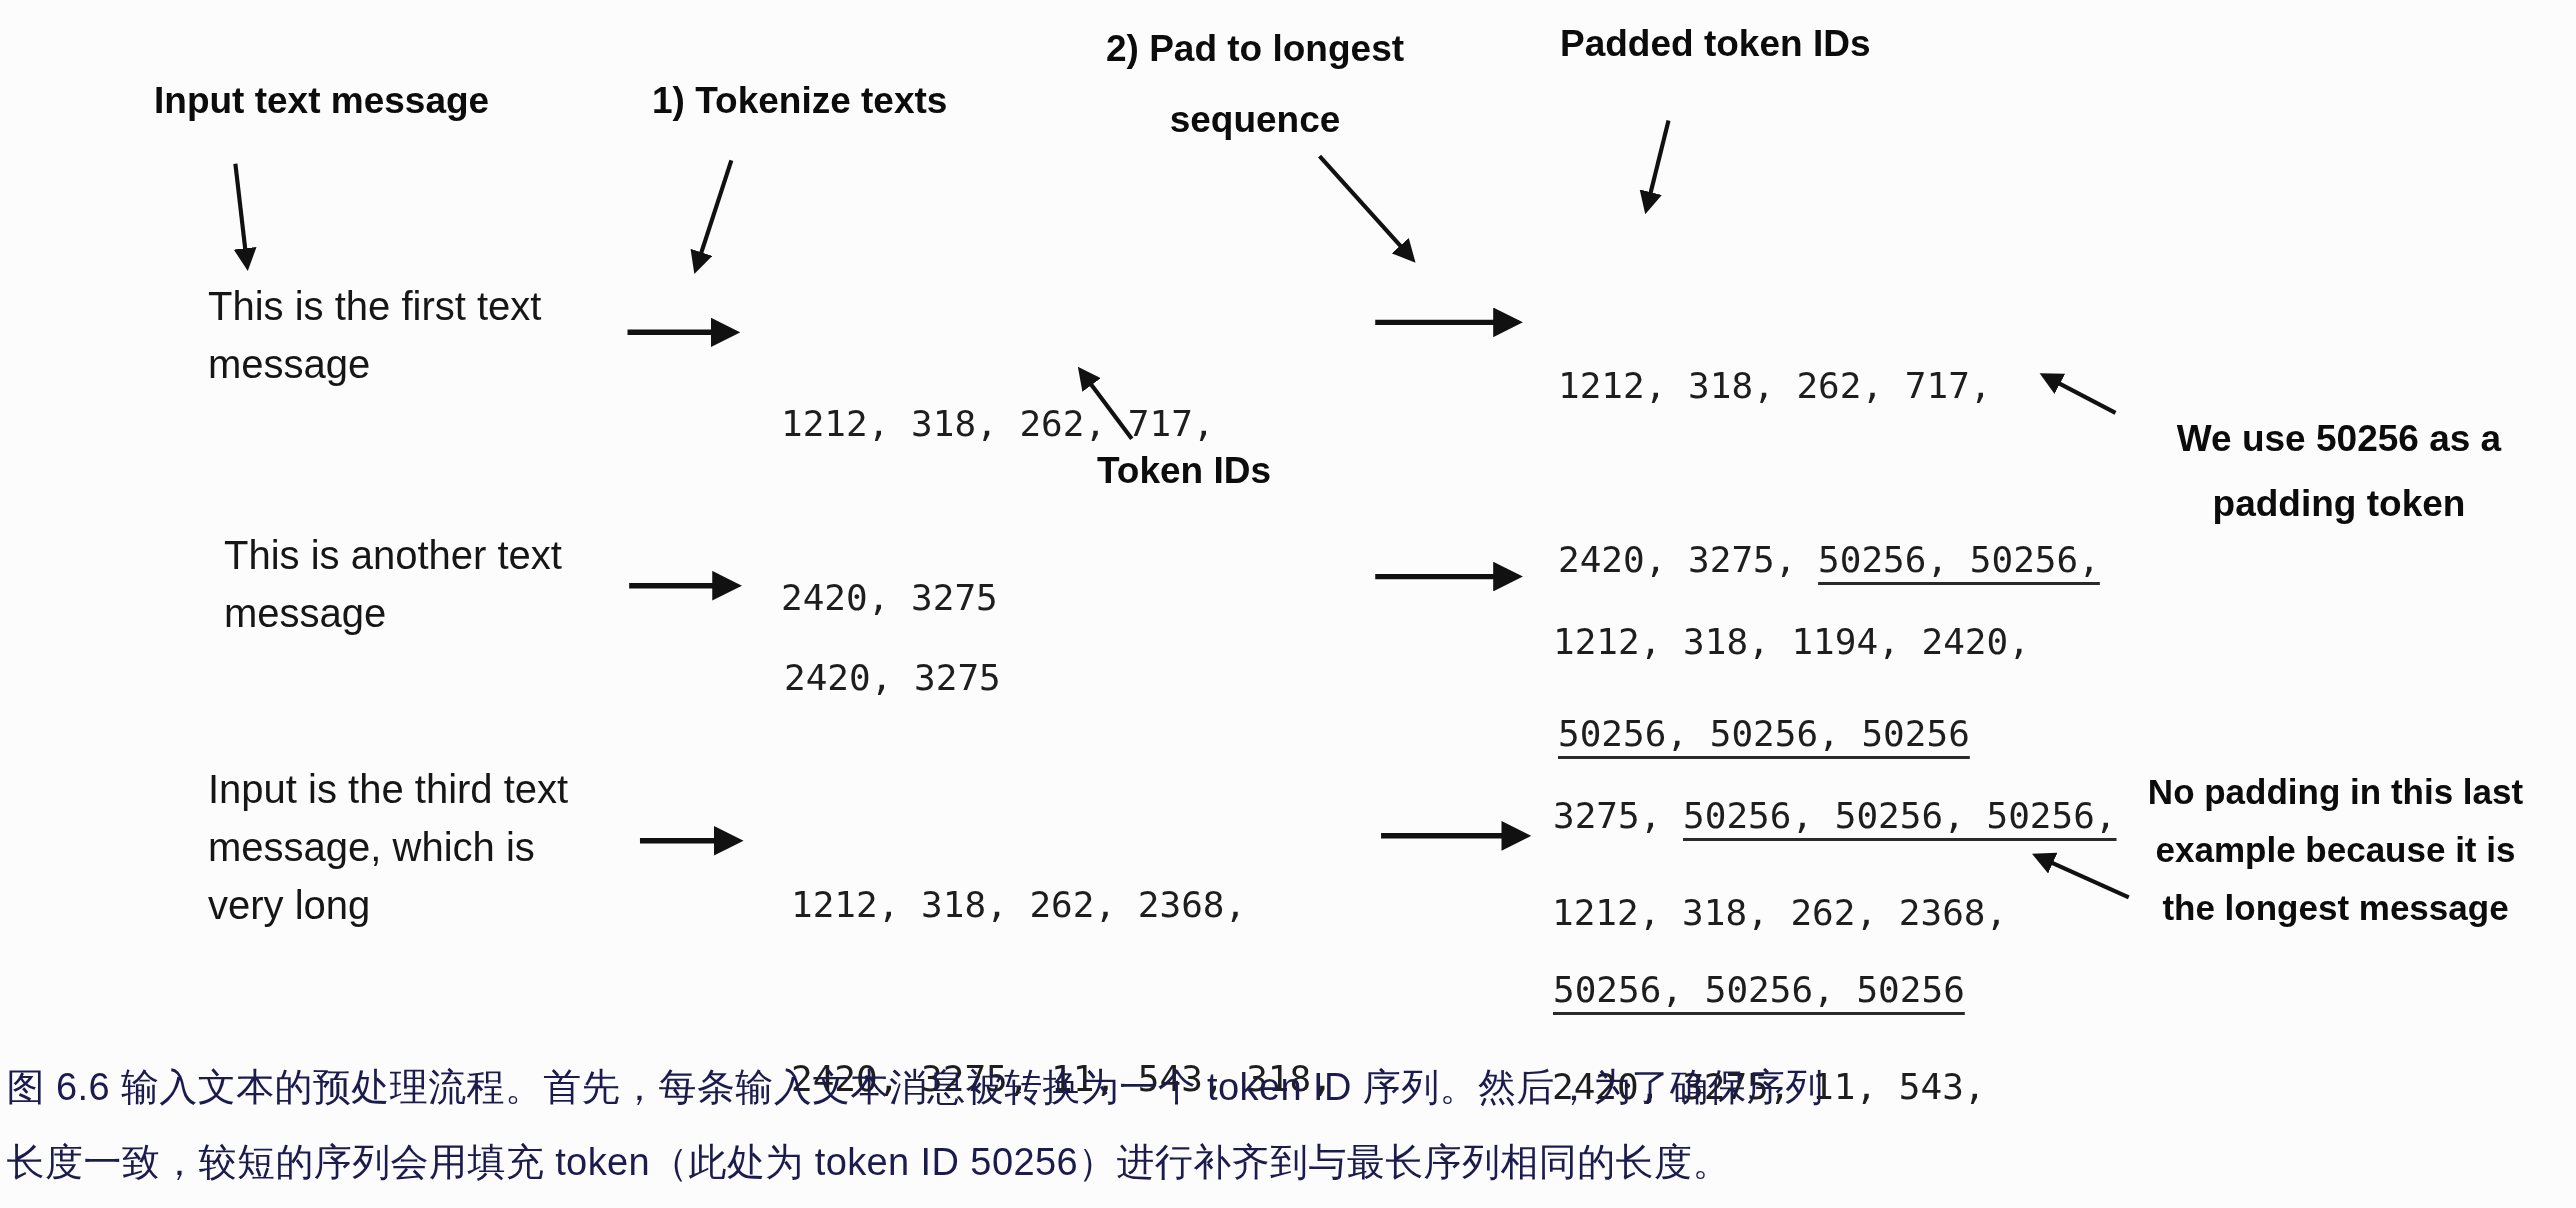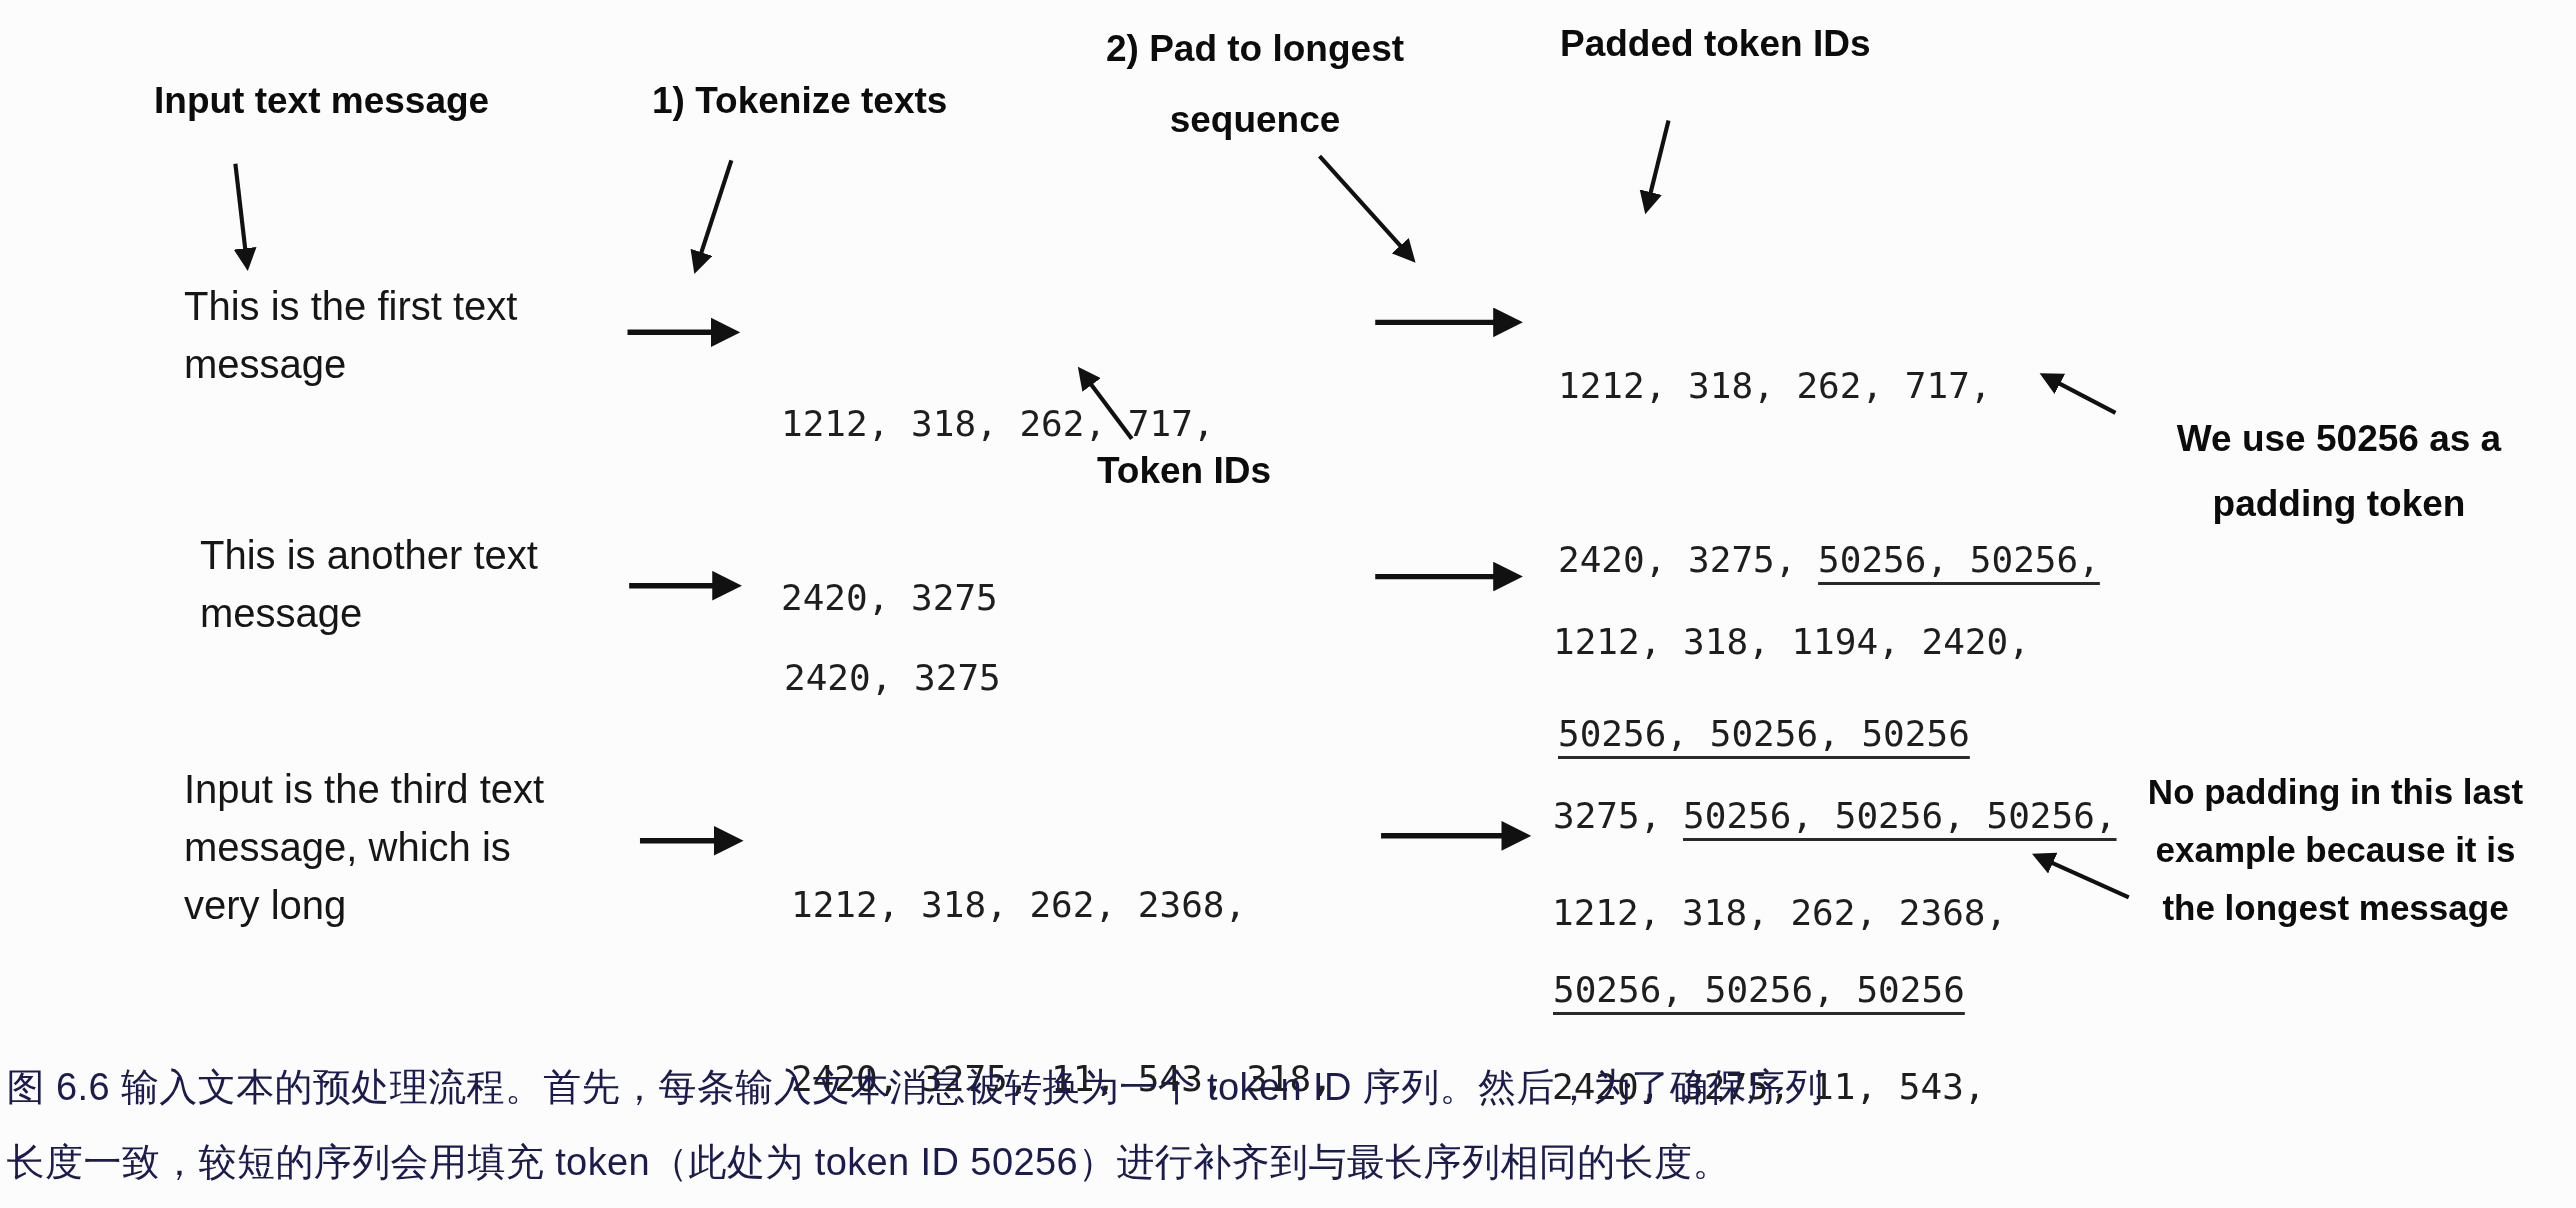--- a/index.html
+++ b/index.html
@@ -5,21 +5,21 @@
   html,body{margin:0;padding:0;background:#fdfdfd;}
   .canvas{
     position:relative;width:2576px;height:1208px;background:#fcfcfc;overflow:hidden;
     font-family:"Liberation Sans",sans-serif;color:#141414;
   }
   .arrows{position:absolute;left:0;top:0;width:2576px;height:1208px;}
   .arrows line{stroke:#111;stroke-width:5;}
   .arrows line.h{stroke-width:6.5;}
   .lbl{position:absolute;font-weight:700;font-size:37px;color:#0c0c0c;white-space:nowrap;line-height:1.15;}
   .center{text-align:center;white-space:normal;}
-  .sans{position:absolute;font-size:40px;line-height:58px;color:#161616;white-space:nowrap;}
+  .sans{position:absolute;font-size:40px;line-height:58px;color:#161616;white-space:nowrap;margin-left:24px;}
   .mono{position:absolute;font-family:"DejaVu Sans Mono",monospace;font-size:36px;line-height:58px;color:#1e1e1e;white-space:pre;}
   .mono.r1p{line-height:58px;}
   .u{text-decoration:underline;text-decoration-thickness:2.9px;text-underline-offset:10px;text-decoration-color:#2a2a2a;margin-top:32px;}
   .caption{position:absolute;font-size:38px;color:#1b1b4e;white-space:nowrap;letter-spacing:0.4px;}
 </style>
 </head>
 <body>
 
 <div class="canvas">
 

